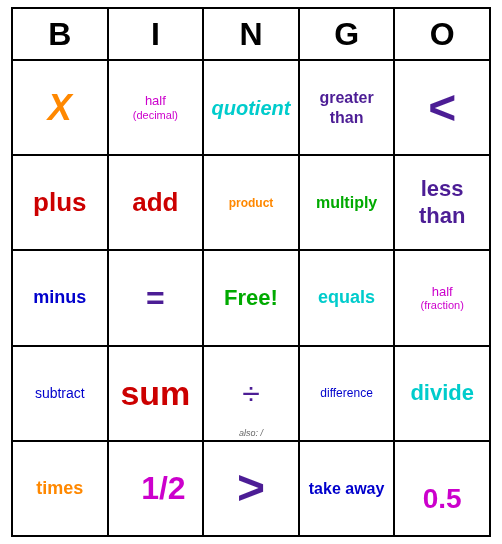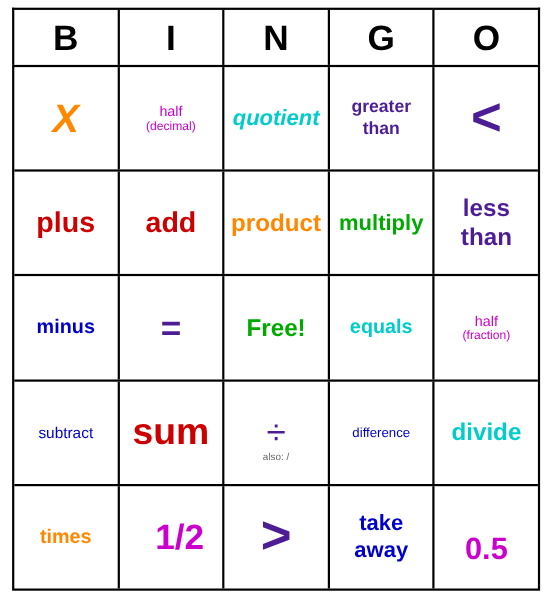--- a/index.html
+++ b/index.html
@@ -81,24 +81,25 @@
       line-height: 1;
     }
     .divide-symbol {
       font-size: 32px;
       line-height: 1;
     }
     .also-text {
       font-size: 9px;
       color: #666;
       position: absolute;
-      bottom: 20px;
+      bottom: 2px;
       left: 50%;
       transform: translateX(-50%);
       white-space: nowrap;
+      font-style: italic;
     }
   </style>
 </head>
 <body>
 
 <div class="bingo-container">
   <div class="bingo-header">
     <div class="header-cell">B</div>
     <div class="header-cell">I</div>
     <div class="header-cell">N</div>
@@ -126,24 +127,24 @@
     </div>
 
     <div class="grid-row">
       <div class="grid-cell">
         <span class="cell-text color-red" style="font-size:26px;text-align:right;">plus</span>
       </div>
       <div class="grid-cell">
         <span class="cell-text color-red" style="font-size:26px;">add</span>
       </div>
       <div class="grid-cell">
-        <span class="cell-text color-orange" style="font-size:22px;text-align:right;">product</span>
-      </div>
-      <div class="grid-cell">
-        <span class="cell-text color-green" style="font-size:20px;">multiply</span>
+        <span class="cell-text color-orange" style="font-size:12px;text-align:right;">product</span>
+      </div>
+      <div class="grid-cell">
+        <span class="cell-text color-green" style="font-size:16px;">multiply</span>
       </div>
       <div class="grid-cell">
         <span class="cell-text color-black" style="font-size:22px;">less than</span>
       </div>
     </div>
 
     <div class="grid-row">
       <div class="grid-cell">
         <span class="cell-text color-blue" style="font-size:18px;">minus</span>
       </div>
@@ -184,20 +185,20 @@
       <div class="grid-cell">
         <span class="cell-text color-orange" style="font-size:18px;">times</span>
       </div>
       <div class="grid-cell">
         <span class="cell-text color-magenta" style="font-size:32px;margin-left:16px;">1/2</span>
       </div>
       <div class="grid-cell">
         <span class="symbol-large color-black">&gt;</span>
       </div>
       <div class="grid-cell">
-        <span class="cell-text color-blue" style="font-size:20px;">take away</span>
+        <span class="cell-text color-blue" style="font-size:16px;">take away</span>
       </div>
       <div class="grid-cell">
         <span class="cell-text color-magenta" style="font-size:28px;margin-top:20px;">0.5</span>
       </div>
     </div>
   </div>
 </div>
 
 </body></html>

